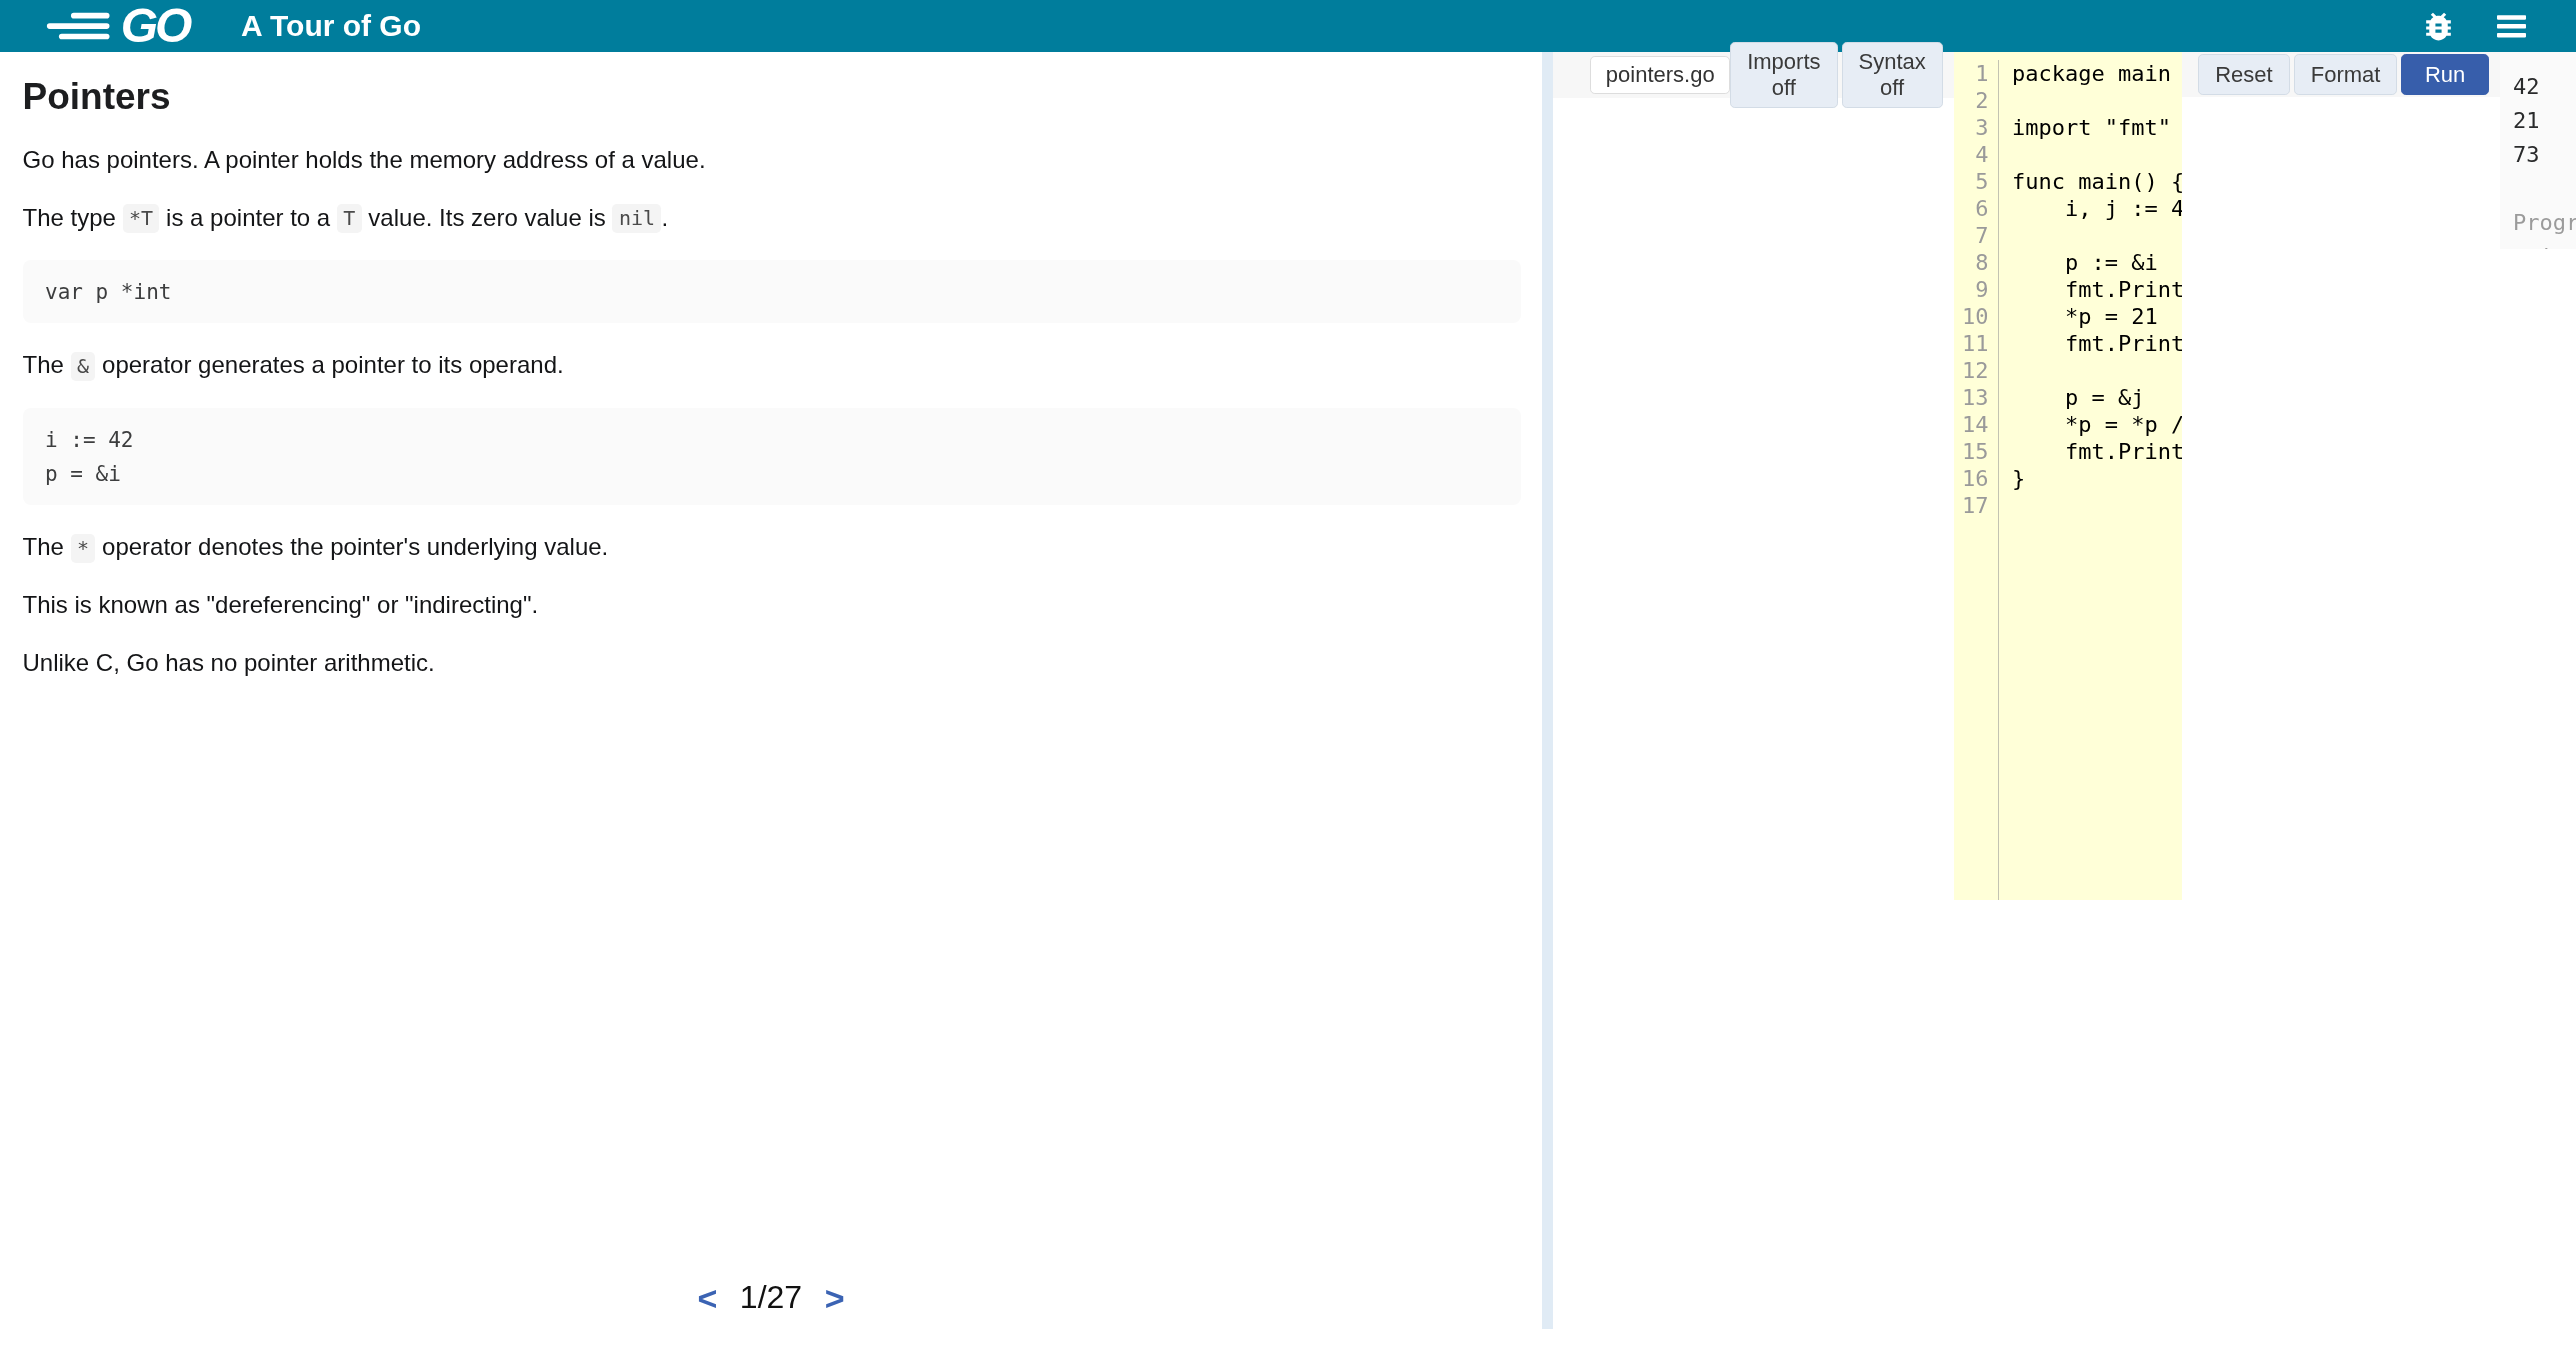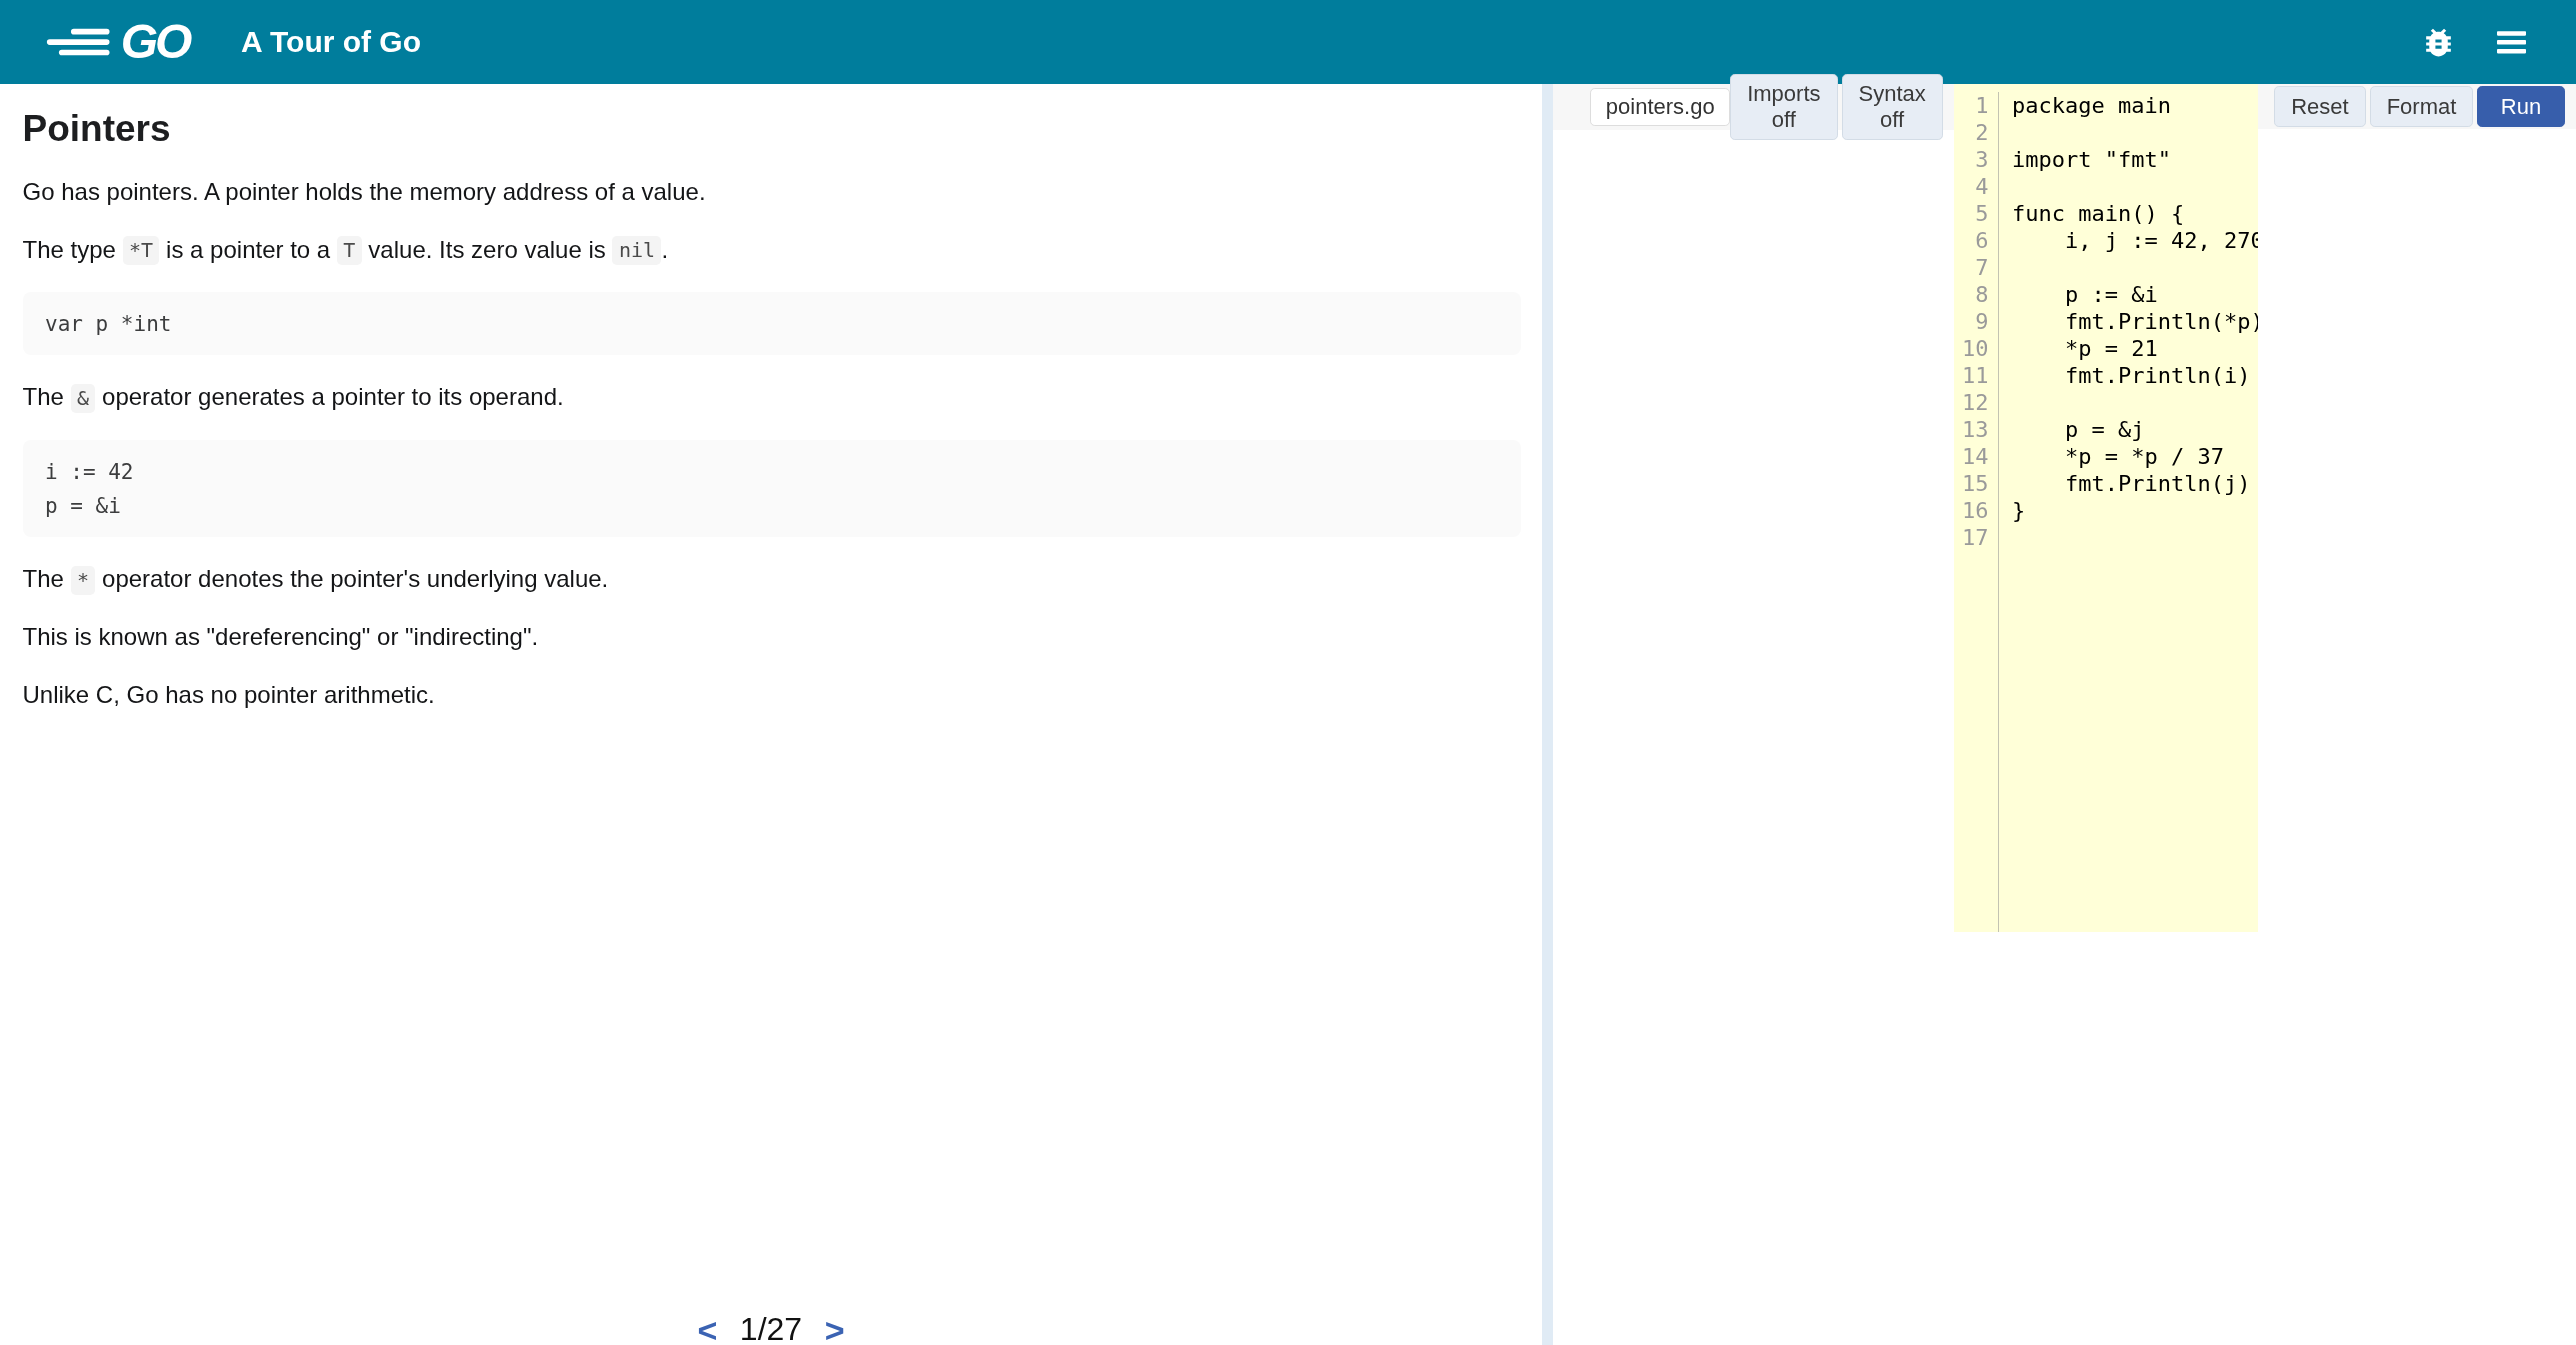--- a/index.html
+++ b/index.html
@@ -4,21 +4,21 @@
 <style>
   * { box-sizing: border-box; }
   html,body { margin:0; padding:0; }
   body {
     width:2576px; height:1345px; overflow:hidden;
     font-family:"Liberation Sans", sans-serif;
     background:#ffffff; color:#17181a;
   }
   
   .topbar {
-    height:84px; background:#007d9c; display:flex; align-items:center;
+    height:52px; background:#007d9c; display:flex; align-items:center;
   }
   .logo { display:flex; align-items:center; margin-left:42px; cursor:pointer; }
   .logo-go {
     color:#fff; font-weight:bold; font-style:italic;
     font-size:48px; letter-spacing:-3.2px; line-height:1; margin-left:4.8px;
   }
   .app-title { color:#fff; font-size:30px; font-weight:bold; margin-left:52px; }
   .topbar-spacer { flex:1; }
   .icon-btn { display:flex; align-items:center; justify-content:center; cursor:pointer; }
   .bug-btn { margin-right:35px; }
@@ -202,20 +202,26 @@
     <div class="divider-h"></div>
 
     <div class="pg-actions">
       <button class="btn">Reset</button>
       <button class="btn">Format</button>
       <button class="btn btn-run">Run</button>
     </div>
 
     <div class="gap-strip"></div>
 
+    <div class="output">
+      <pre id="output-lines">42
+21
+73</pre>
+      <div class="out-status">Program exited.</div>
+    </div>
 
     <div class="gopher-area">
       <svg width="250" height="169" viewBox="0 0 320 210">
 
         <circle cx="60" cy="50" r="27" fill="#fff" stroke="#000" stroke-width="6"></circle>
         <circle cx="69" cy="57" r="10" fill="#000"></circle>
         <circle cx="260" cy="50" r="27" fill="#fff" stroke="#000" stroke-width="6"></circle>
         <circle cx="251" cy="57" r="10" fill="#000"></circle>
 
         <path d="M28,215 C30,115 54,26 160,22 C266,26 290,115 292,215" fill="#fff" stroke="#000" stroke-width="6"></path>

